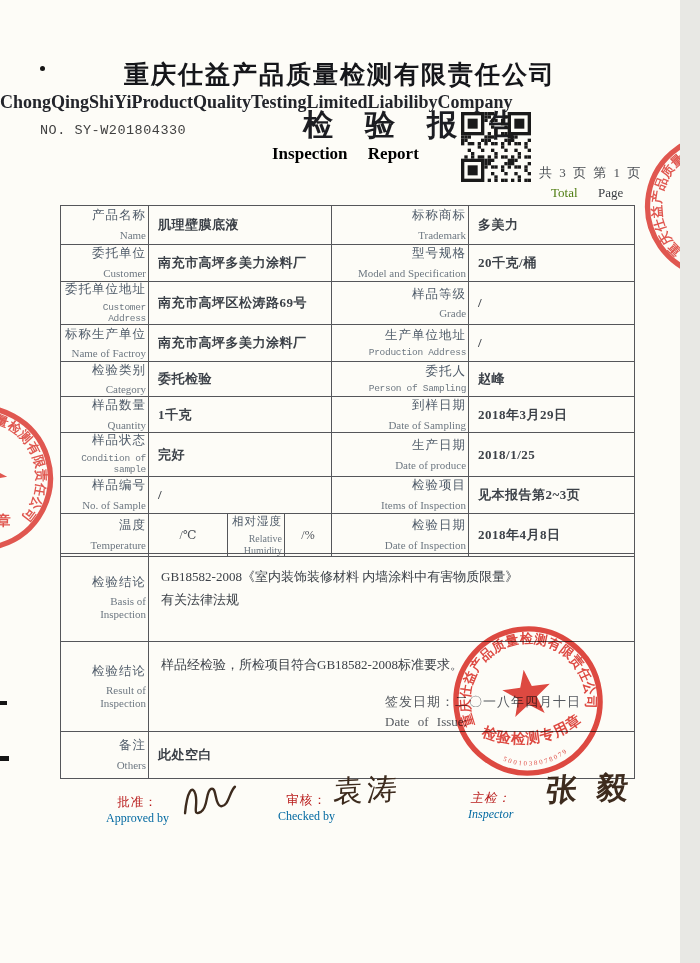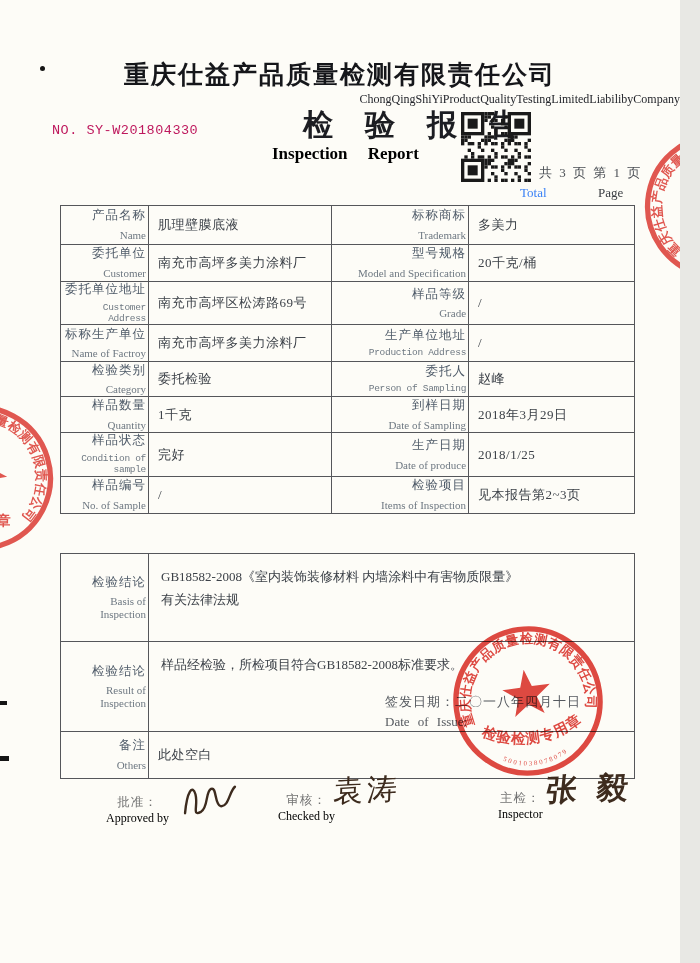--- a/index.html
+++ b/index.html
@@ -2,47 +2,47 @@
 <html><head>
 <meta charset="utf-8">
 <style>
   html,body{margin:0;padding:0;background:#e8e8e4;}
   .page{position:relative;width:680px;height:963px;background:#fdfcf7;overflow:hidden;
         font-family:"Liberation Serif","DejaVu Serif",serif;}
   .abs{position:absolute;}
   
   .company-zh{left:0;right:0;top:58px;text-align:center;font-size:25px;font-weight:bold;
               color:#15161a;letter-spacing:2px;}
-  .company-en{left:0;right:0;top:92px;text-align:right;font-size:12px;font-weight:normal;color:#23252b;}
-  .report-no{left:52px;top:123px;font-family:"Liberation Mono","DejaVu Sans Mono",monospace;
-             font-size:13.5px;color:#be185d;letter-spacing:0.5px;}
+  .company-en{left:0;right:0;top:92px;text-align:left;font-size:18px;font-weight:bold;color:#23252b;}
+  .report-no{left:40px;top:123px;font-family:"Liberation Mono","DejaVu Sans Mono",monospace;
+             font-size:13.5px;color:#404040;letter-spacing:0.5px;}
   .title-zh{left:303px;top:105px;font-size:30px;font-weight:bold;color:#1c1d22;letter-spacing:32px;white-space:nowrap;}
   .title-en{left:272px;top:144px;font-size:17px;font-weight:bold;color:#222:;word-spacing:16px;white-space:nowrap;}
   .pages-zh{left:539px;top:164px;font-size:13px;color:#4b4f55;letter-spacing:2px;white-space:nowrap;}
-  .total-en{left:520px;top:185px;font-size:13px;color:#3b82f6;}
+  .total-en{left:551px;top:185px;font-size:13px;color:#4d7c0f;}
   .page-en{left:598px;top:185px;font-size:13px;color:#3a3d42;}
   
   table.tbl{border-collapse:collapse;table-layout:fixed;border:1.6px solid #3f4043;}
   .tbl td{border:1px solid #55565a;overflow:hidden;}
   td.lab{text-align:right;vertical-align:middle;padding:0 2px;}
   .lzh{font-size:12.5px;color:#4e5a68;letter-spacing:1px;line-height:1.25;}
   .len{font-size:11px;color:#6e7882;line-height:1.15;margin-top:5px;}
   .len.mono{font-family:"Liberation Mono","DejaVu Sans Mono",monospace;font-size:9.5px;letter-spacing:-0.3px;}
-  td.val{padding-left:9px;font-size:13px;color:#3c4148;vertical-align:middle;letter-spacing:0.5px;}
+  td.val{padding-left:9px;font-size:13px;color:#3c4148;vertical-align:middle;letter-spacing:0.5px;font-weight:bold;}
   td.cen{text-align:center;vertical-align:middle;font-size:12px;color:#4a4f56;}
   td.vtop{padding:12px 10px 0 12px;font-size:13px;color:#3c4148;vertical-align:top;line-height:1.75;}
   .dim{color:#8a8f96;}
   .issue{position:absolute;left:236px;top:50px;line-height:1.5;}
   .issue .zh{font-size:13px;color:#55595f;letter-spacing:1px;}
   .issue .en{font-size:13px;color:#55595f;word-spacing:5px;}
   .rescell{position:relative;}
   
   .fgroup{position:absolute;text-align:center;}
-  .flzh{font-size:12.5px;color:#737373;letter-spacing:1px;}
-  .flen{font-size:12px;color:#000000;margin-top:0px;}
+  .flzh{font-size:12.5px;color:#b91c1c;letter-spacing:1px;}
+  .flen{font-size:12px;color:#0369a1;margin-top:0px;}
   .sig{position:absolute;color:#3d2b1e;white-space:nowrap;}
   
   .artifact{position:absolute;background:#151515;}
 </style>
 </head>
 <body>
 
 <div class="page" id="page">
 
   <div class="abs company-zh">重庆仕益产品质量检测有限责任公司</div>
@@ -272,20 +272,37 @@
             <div class="lzh">样品编号</div>
             <div class="len">No. of  Sample</div>
           </td>
           <td class="val dim" colspan="3">/</td>
           <td class="lab">
             <div class="lzh">检验项目</div>
             <div class="len">Items of  Inspection</div>
           </td>
           <td class="val">见本报告第2~3页</td>
         </tr>
+        <tr style="height: 42px;">
+          <td class="lab">
+            <div class="lzh">温度</div>
+            <div class="len">Temperature</div>
+          </td>
+          <td class="cen">/℃</td>
+          <td class="lab">
+            <div class="lzh" style="font-size: 11.5px;">相对湿度</div>
+            <div class="len" style="font-size: 10px;">Relative Humidity</div>
+          </td>
+          <td class="cen">/%</td>
+          <td class="lab">
+            <div class="lzh">检验日期</div>
+            <div class="len">Date of  Inspection</div>
+          </td>
+          <td class="val">2018年4月8日</td>
+        </tr>
       </tbody>
   </table>
 
   <table class="tbl abs" style="left:60px;top:553px;width:574px;">
     <colgroup>
         <col style="width:88px">
         <col style="width:486px">
       </colgroup>
     <tbody>
       <tr style="height:88px">
@@ -328,21 +345,21 @@
   <svg class="abs" style="left:178px;top:777px;transform:rotate(-5deg);" width="64" height="46" viewBox="0 0 64 46">
     <path d="M6,34 C10,12 16,6 18,16 C20,28 12,38 22,34 C30,30 28,14 34,12 C40,10 36,28 42,30 C50,32 52,16 58,12" fill="none" stroke="#3d2b1e" stroke-width="2.4" stroke-linecap="round"></path>
   </svg>
 
   <div class="fgroup" style="left:278px;top:792px;">
     <div class="flzh">审核：</div>
     <div class="flen">Checked by</div>
   </div>
   <div class="sig" style="left:333px;top:770px;font-size:30px;letter-spacing:4px;transform:rotate(-3deg) skewX(-5deg);">袁涛</div>
 
-  <div class="fgroup" style="left:498px;top:790px;">
+  <div class="fgroup" style="left:468px;top:790px;font-style:italic;">
     <div class="flzh">主检：</div>
     <div class="flen">Inspector</div>
   </div>
   <div class="sig" style="left:546px;top:768px;font-size:31px;font-weight:bold;letter-spacing:20px;transform:rotate(-2deg) skewX(-8deg);">张毅</div>
 
   <div class="artifact" style="left:40px;top:66px;width:5px;height:5px;border-radius:50%;"></div>
   <div class="artifact" style="left:0;top:701px;width:7px;height:4px;"></div>
   <div class="artifact" style="left:0;top:756px;width:9px;height:5px;"></div>
 
 <svg viewBox="-100 -100 200 200" width="180" height="180" style="position: absolute; left: 438px; top: 611px; transform: rotate(-8deg); opacity: 0.92; mix-blend-mode: multiply; pointer-events: none;">

